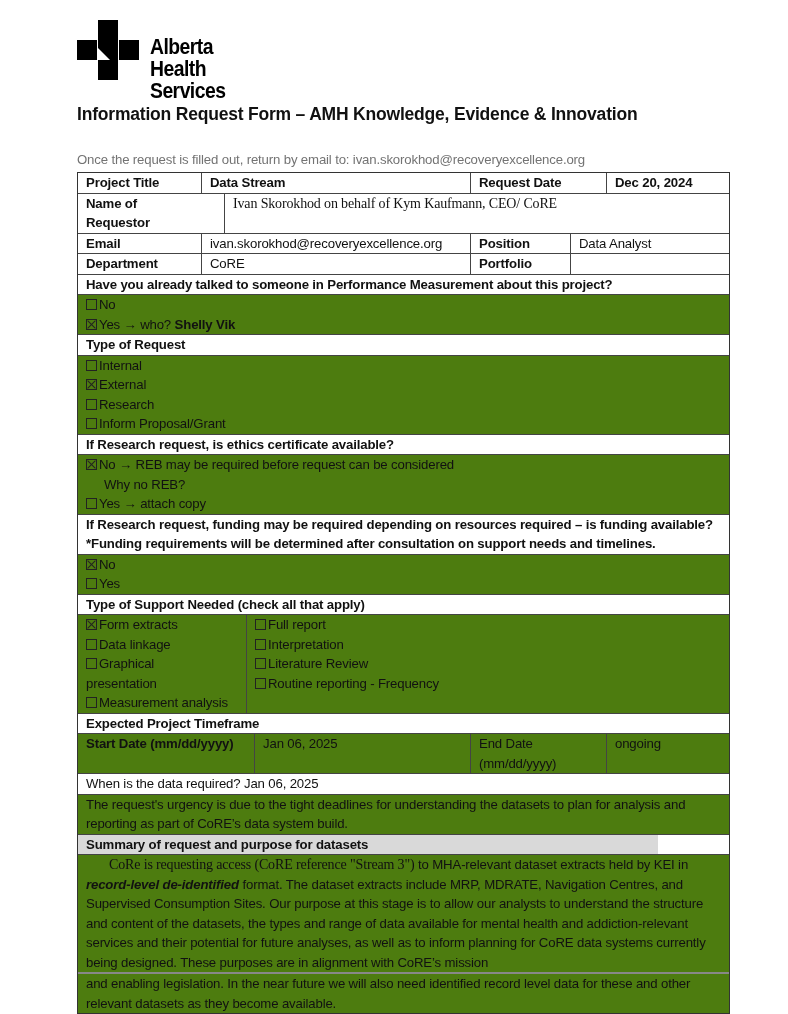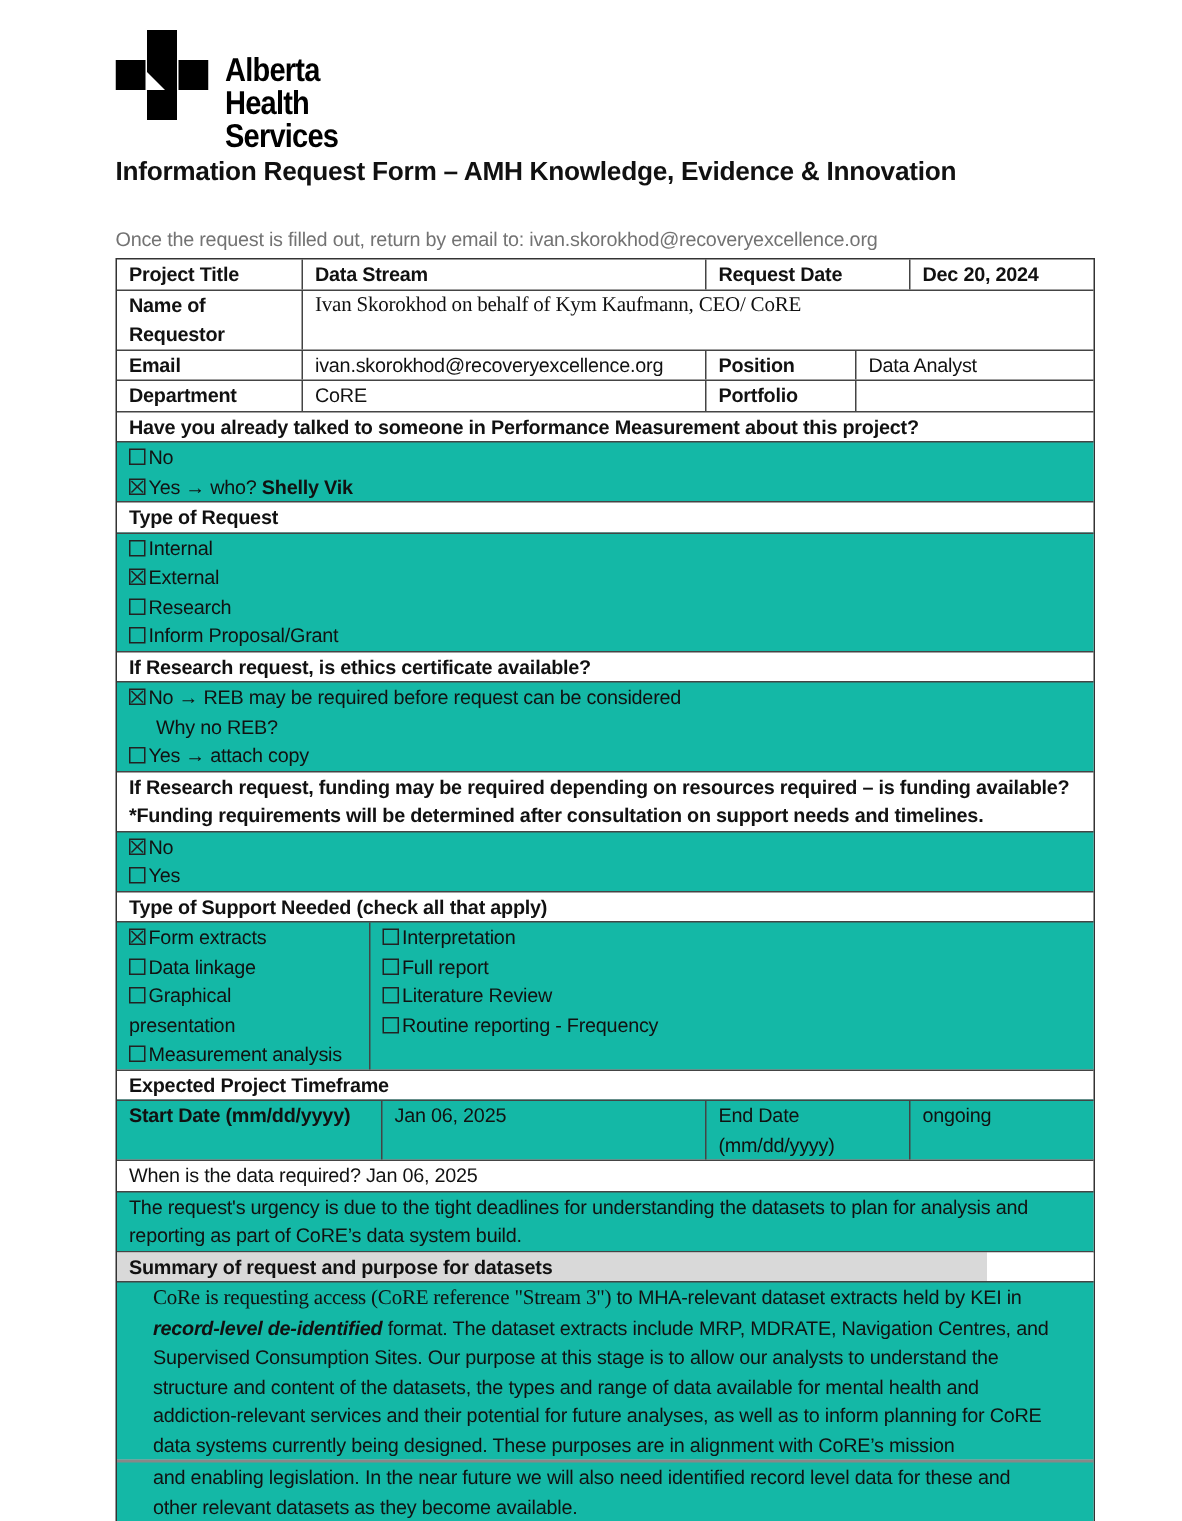--- a/index.html
+++ b/index.html
@@ -13,31 +13,31 @@
   .title { position:absolute; left:77px; top:104px; font-size:17.5px; font-weight:bold; color:#111;
            letter-spacing:-0.2px; }
   .instr { position:absolute; left:77px; top:152px; font-size:13.2px; color:#737373; letter-spacing:-0.15px; }
   .form { position:absolute; left:77px; top:172px; width:651px; border:1px solid #333;
           font-size:13.2px; line-height:19.5px; letter-spacing:-0.15px; }
   .row { display:flex; border-top:1px solid #444; }
   .row:first-child { border-top:none; }
   .cell { padding:0 8px; box-sizing:border-box; }
   .cell + .cell { border-left:1px solid #444; }
   .b { font-weight:bold; }
-  .grey { background:#14b8a6; }
-  .serif { font-family:"Liberation Serif", serif; font-size:14px; }
+  .grey { background:#4d7c0f; }
+  .serif { font-family:"Liberation Serif", serif; font-size:14px;margin-left:23px; }
   .cb { display:inline-block; width:11px; height:11px; border:1px solid #222; box-sizing:border-box;
         margin-right:2px; vertical-align:-1px; position:relative; }
   .cb.checked::before, .cb.checked::after { content:""; position:absolute; left:-1px; top:4px;
         width:11px; height:1px; background:#222; }
   .cb.checked::before { transform:rotate(45deg); }
   .cb.checked::after { transform:rotate(-45deg); }
   .opt { padding-left:8px; }
   .indent { padding-left:26px; }
-  .para { padding:0 24px; }
+  .para { padding:0 8px; }
   .split { border-top:2px solid #888; }
 </style>
 </head>
 <body>
 
 <div class="logo">
   <svg class="logo-mark" viewBox="0 0 62 60">
     <rect x="21" y="0" width="20" height="20" fill="#000"></rect>
     <rect x="0" y="20" width="20" height="20" fill="#000"></rect>
     <polygon points="21,20 41,20 41,40 33,40 21,28" fill="#000"></polygon>
@@ -135,22 +135,22 @@
     <div class="cell b" style="flex:1">Type of Support Needed (check all that apply)</div>
   </div>
   <div class="row grey">
     <div class="cell" style="width:168px">
       <div><span class="cb checked"></span><span>Form extracts</span></div>
       <div><span class="cb"></span><span>Data linkage</span></div>
       <div style="width:110px"><span class="cb"></span><span>Graphical presentation</span></div>
       <div><span class="cb"></span><span>Measurement analysis</span></div>
     </div>
     <div class="cell" style="flex:1">
+      <div><span class="cb"></span><span>Full report</span></div>
       <div><span class="cb"></span><span>Interpretation</span></div>
-      <div><span class="cb"></span><span>Full report</span></div>
       <div><span class="cb"></span><span>Literature Review</span></div>
       <div><span class="cb"></span><span>Routine reporting - Frequency</span></div>
     </div>
   </div>
 
   <div class="row">
     <div class="cell b" style="flex:1">Expected Project Timeframe</div>
   </div>
   <div class="row grey">
     <div class="cell b" style="width:176px">Start Date (mm/dd/yyyy)</div>

